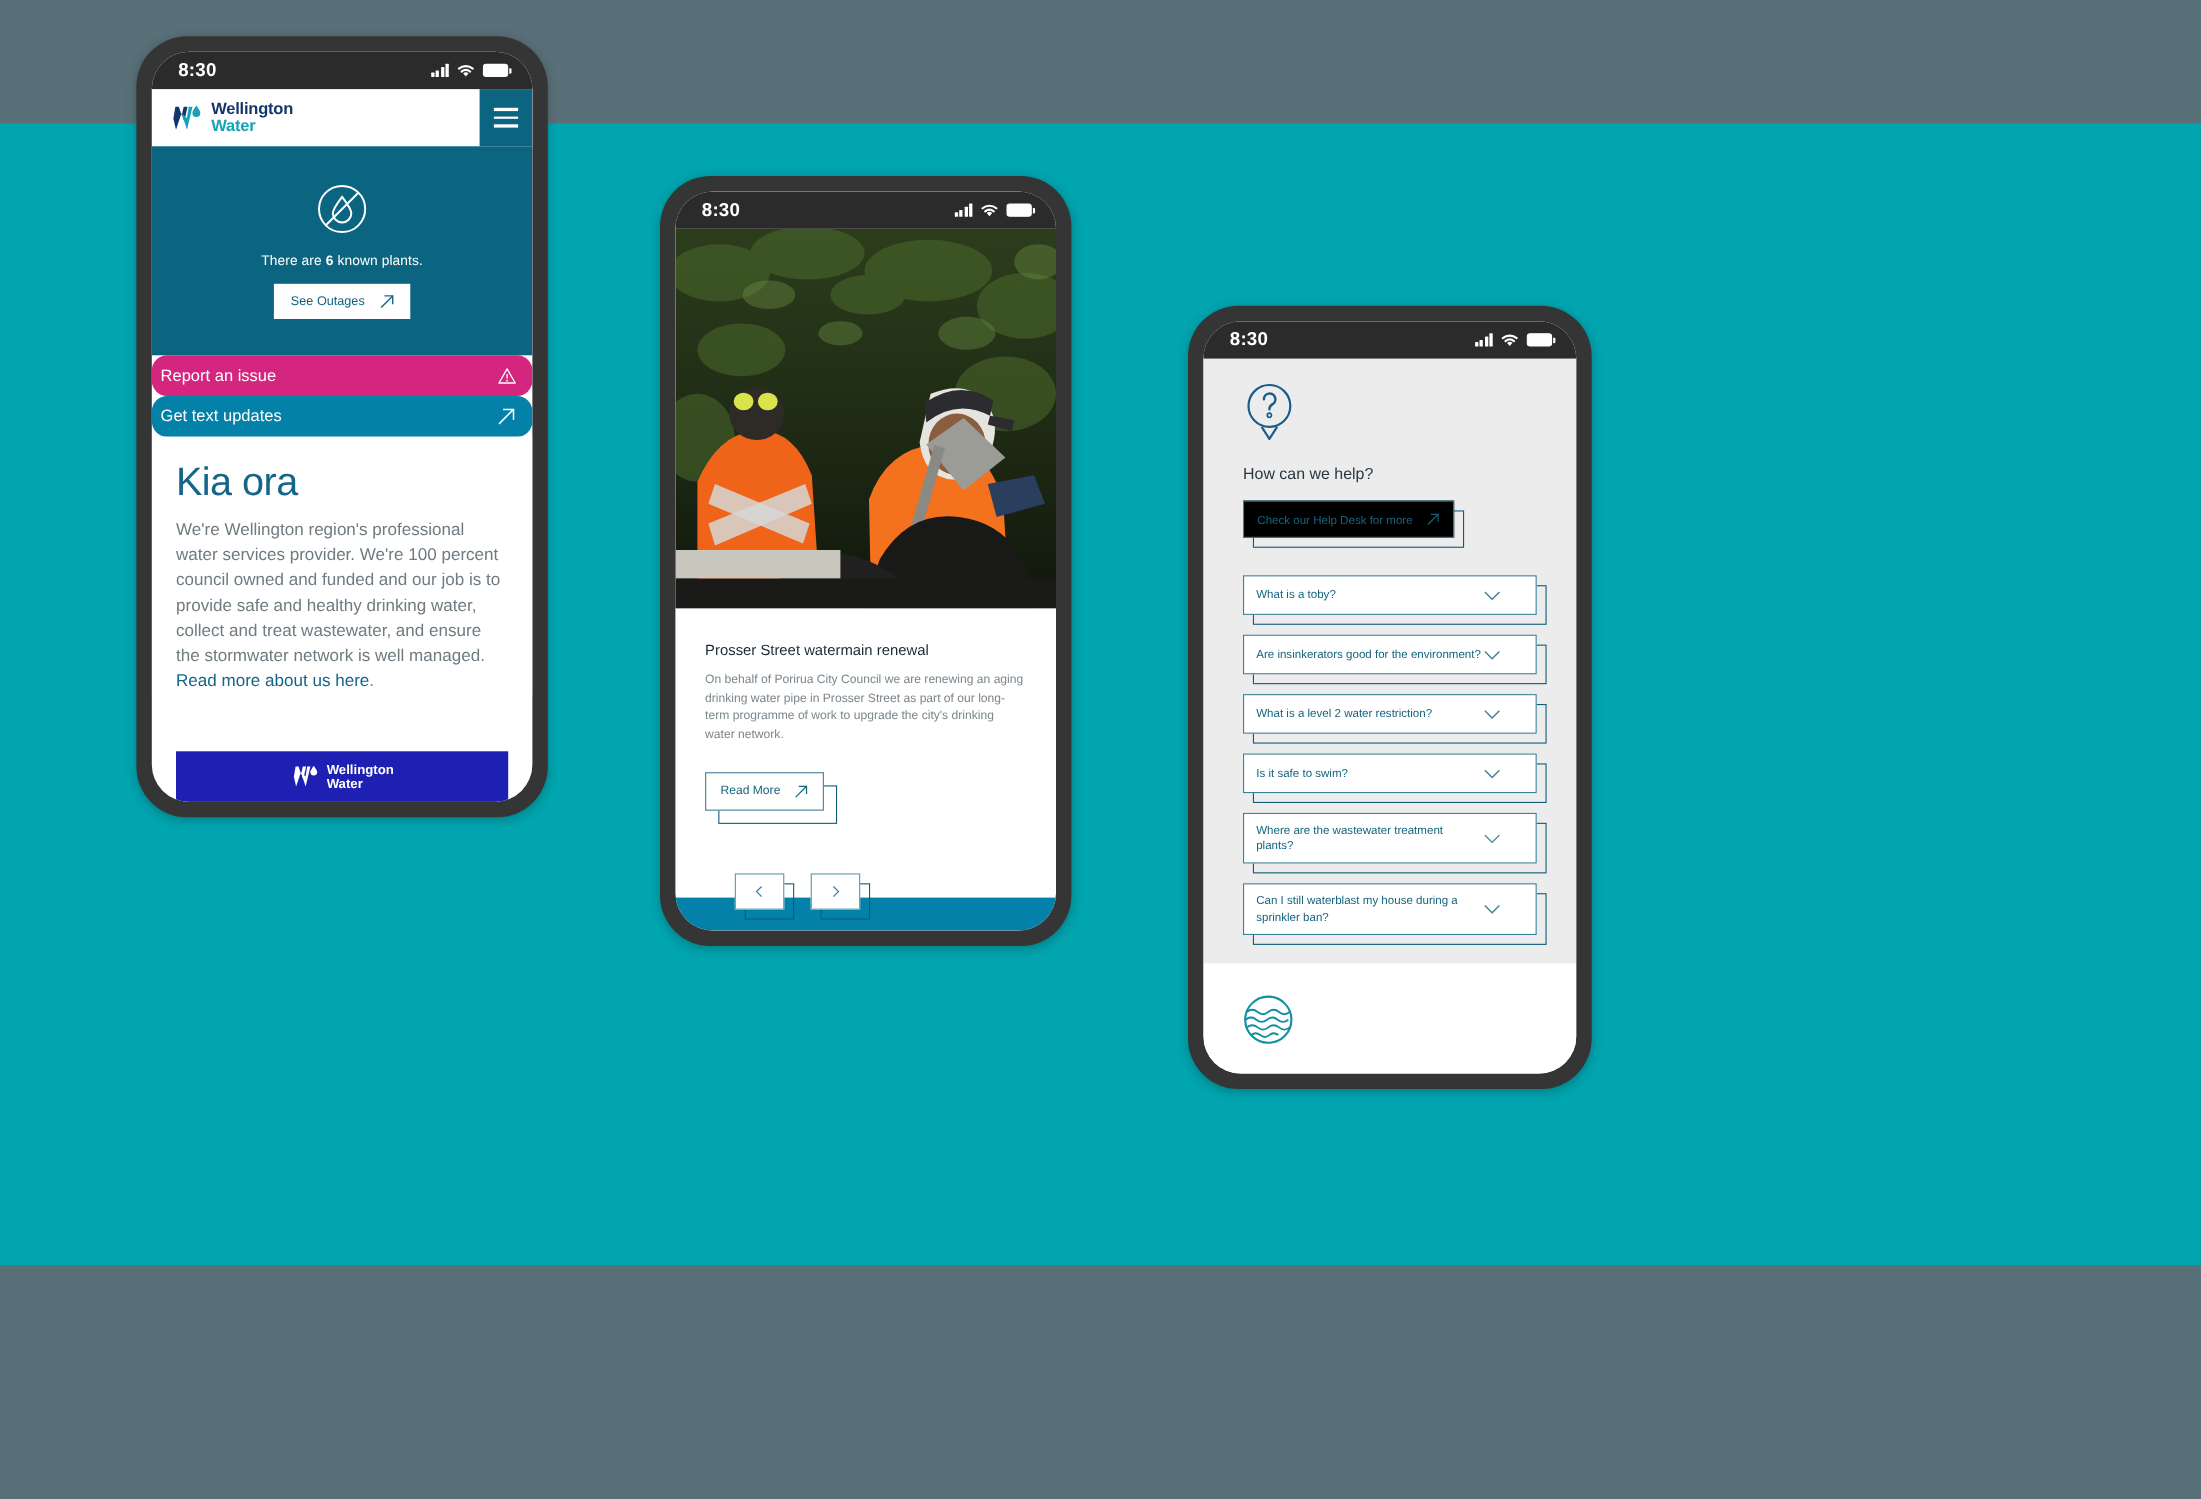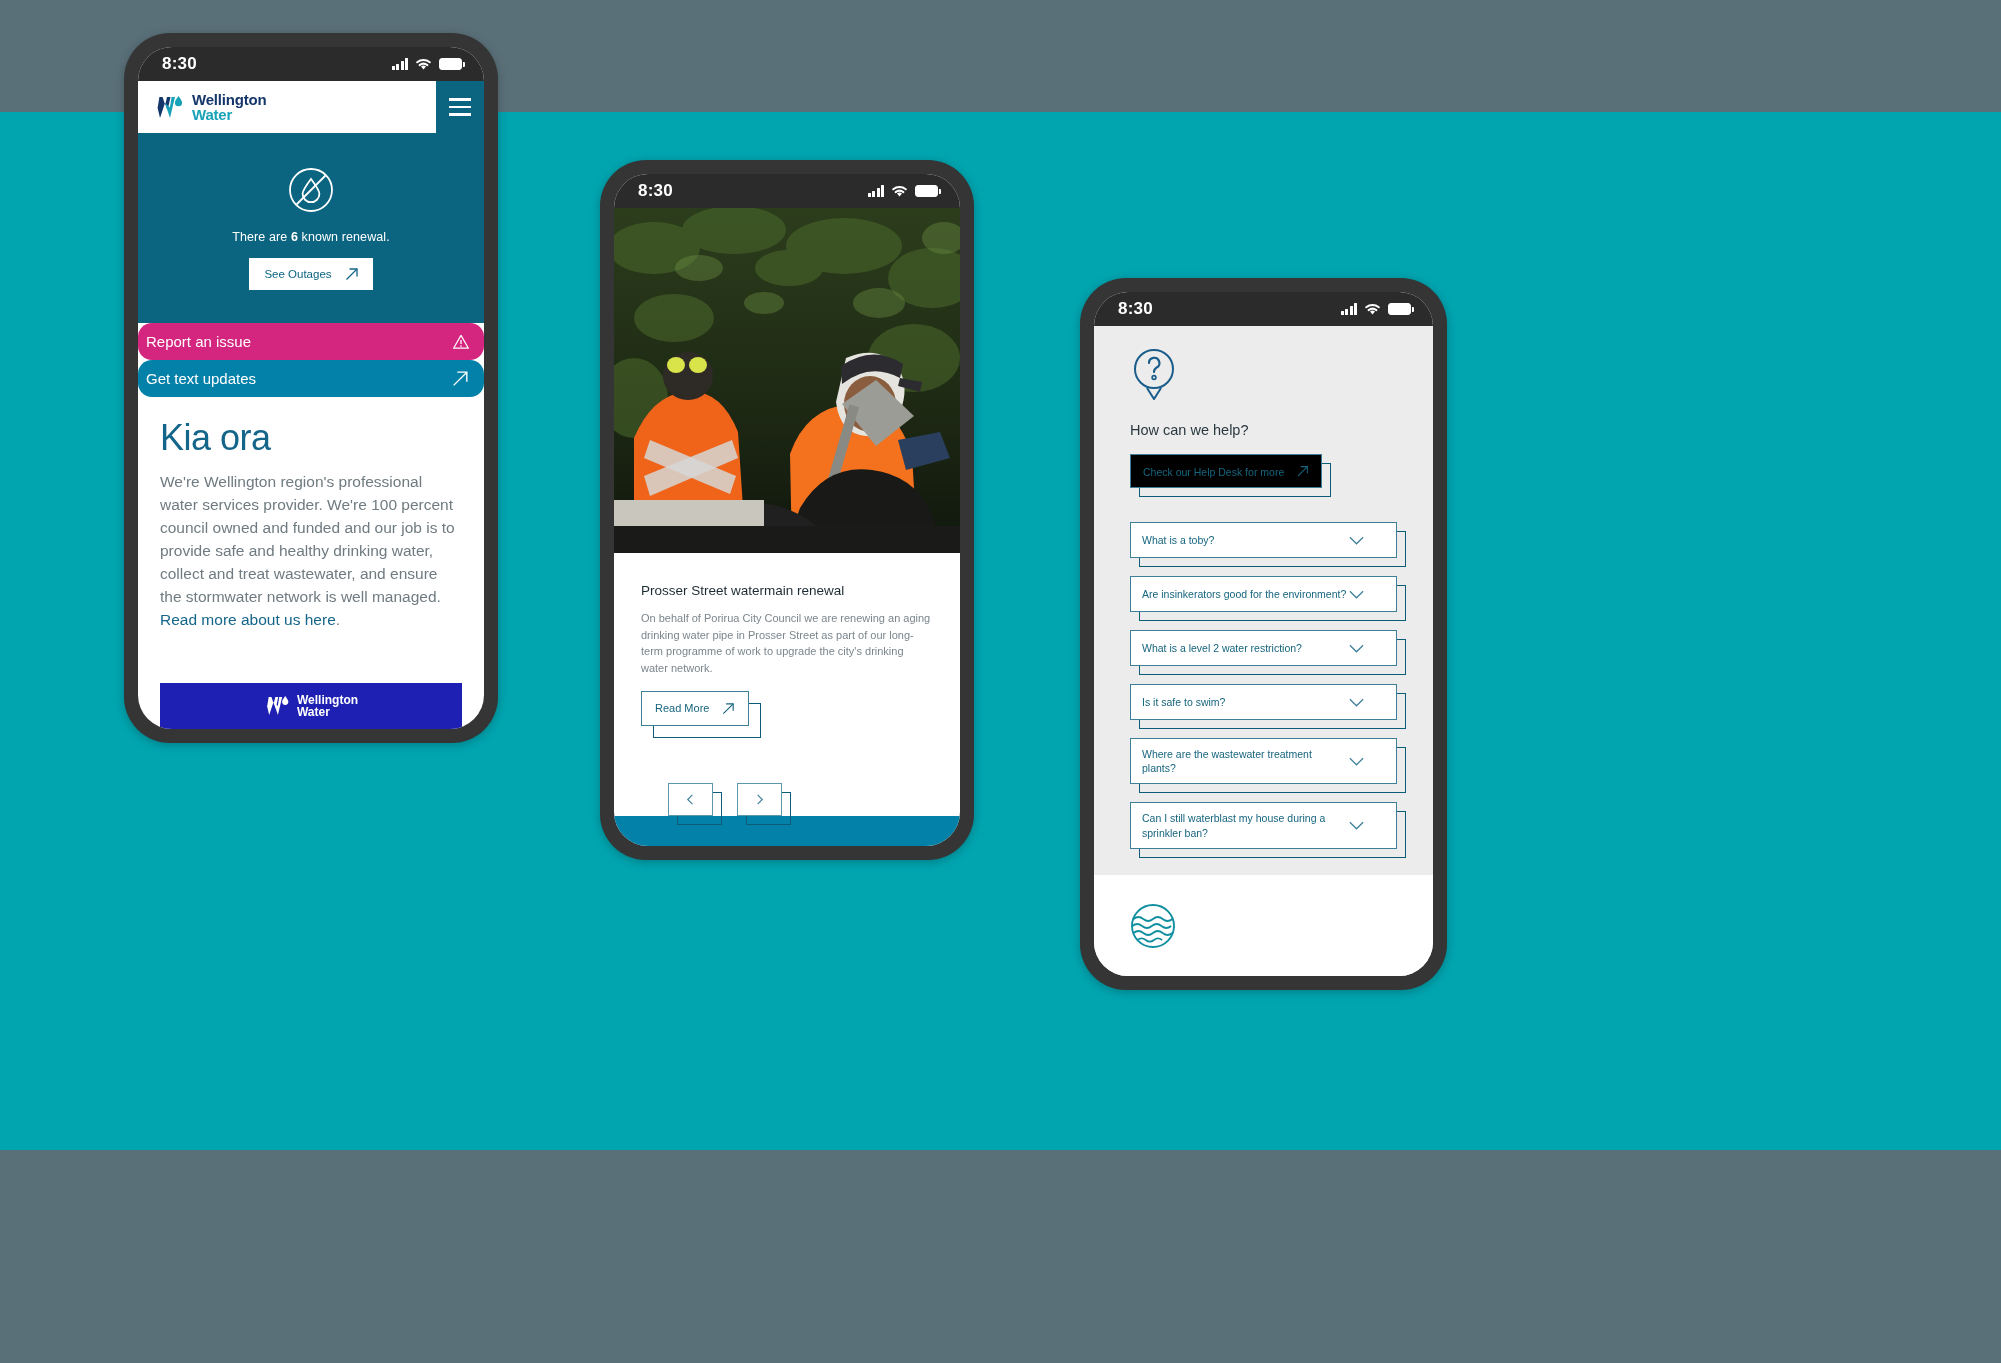--- a/index.html
+++ b/index.html
@@ -146,21 +146,21 @@
   #phone2 .screen { background: #fff; }
   .p2-photo {
     height: 345px; width: 100%;
     position: relative;
     overflow: hidden;
     background: linear-gradient(180deg,#1d2a15 0%, #2f4320 30%, #23301a 60%, #141a12 100%);
   }
   .p2-card { padding: 30px 27px 0 27px; }
   .p2-title { font-size: 13.5px; color: #1c2b33; }
   .p2-desc { margin-top: 12px; font-size: 11px; line-height: 1.52; color: #7b868c; }
-  .readmore-wrap { margin-top: 14px; position: relative; display: inline-block; }
+  .readmore-wrap { margin-top: 25px; position: relative; display: inline-block; }
   .btn-outline {
     border: 1px solid #3d7f99;
     background: #fff;
     color: #16657f;
     font-size: 11px;
     font-family: inherit;
     padding: 9px 12px 9px 13px;
     display: flex; align-items: center; gap: 12px;
     position: relative; z-index: 2;
     cursor: pointer;
@@ -265,21 +265,21 @@
       </div>
     </div>
 
     <div class="outage-hero">
       <svg class="drop-icon" width="48" height="48" viewBox="0 0 48 48">
         <circle cx="24" cy="24" r="21" stroke="#fff" stroke-width="1.8" fill="none"></circle>
         <path d="M24 13 c5.6 7.4 8.4 11.4 8.4 14.8 a8.4 8.4 0 0 1 -16.8 0 c0 -3.4 2.8 -7.4 8.4 -14.8 Z" stroke="#fff" stroke-width="1.8" fill="none"></path>
         <line x1="9" y1="39" x2="39" y2="9" stroke="#fff" stroke-width="1.8"></line>
       </svg>
       <div class="outage-text">
-        <span>There are </span><b>6</b><span> known renewal.</span>
+        <span>There are </span><b>6</b><span> known plants.</span>
       </div>
       <button class="see-outages-btn">
         <span>See Outages</span>
         <svg width="16" height="16" viewBox="0 0 16 16">
           <path d="M2.5 13.5 L13 3" stroke="#14658a" stroke-width="1.3" fill="none"></path>
           <path d="M5.5 3 L13 3 L13 10.5" stroke="#14658a" stroke-width="1.3" fill="none"></path>
         </svg>
       </button>
     </div>
 

